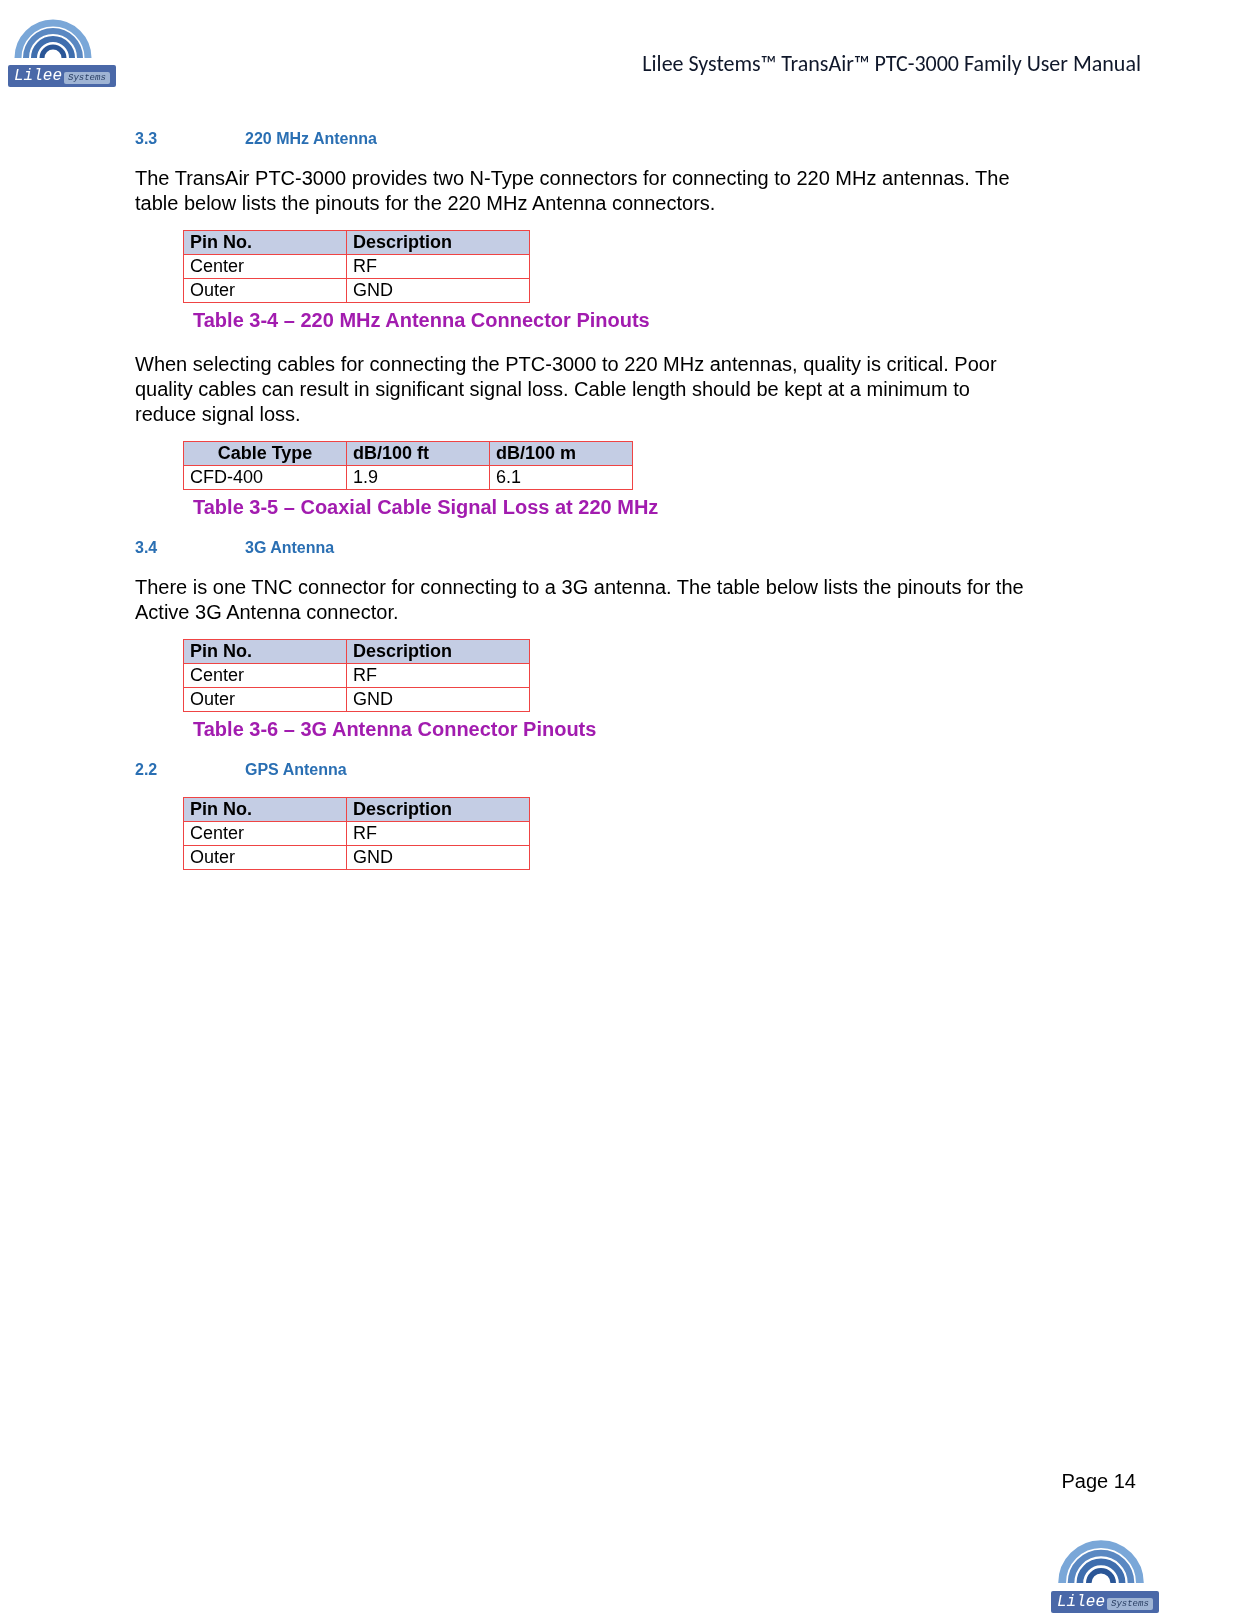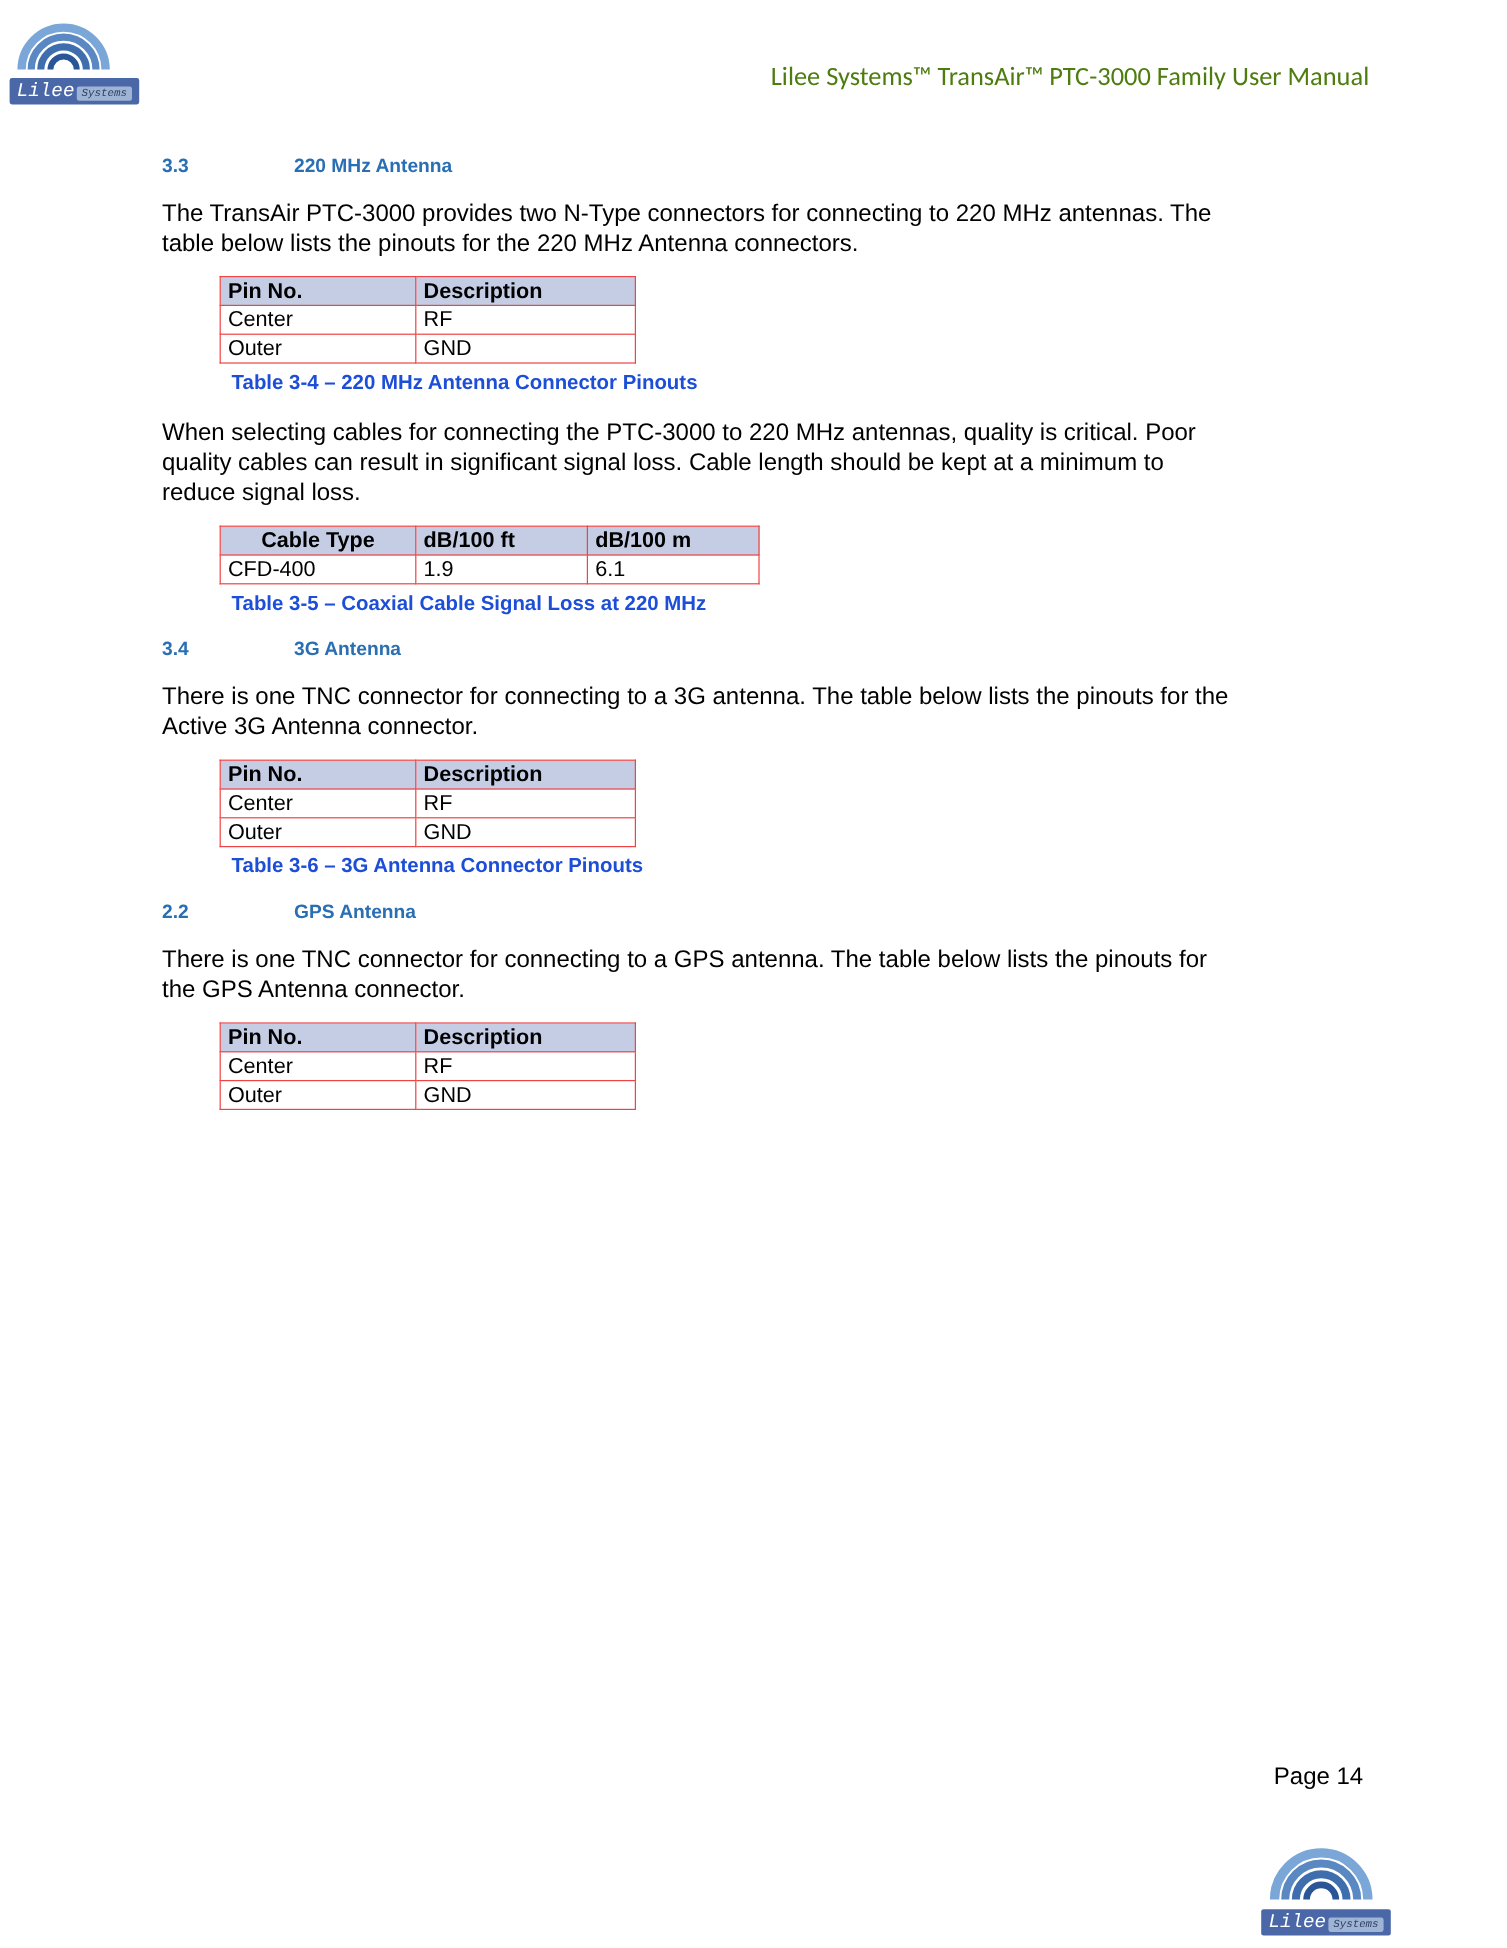--- a/index.html
+++ b/index.html
@@ -14,21 +14,21 @@
     width: 1256px;
     height: 1623px;
     box-sizing: border-box;
   }
   .header-title {
     position: absolute;
     top: 50px;
     right: 115px;
     font-family: Calibri, Arial, sans-serif;
     font-size: 22px;
-    color: #4d7c0f;
+    color: #0f172a;
   }
   .logo-top {
     position: absolute;
     top: 8px;
     left: 8px;
     width: 90px;
   }
   .logo-bottom {
     position: absolute;
     bottom: 10px;
@@ -95,23 +95,23 @@
     padding: 1px 6px;
     text-align: left;
     vertical-align: middle;
     background: #fff;
   }
   table.data th {
     background: #c4cde4;
     font-weight: bold;
   }
   .table-caption {
-    color: #1d4ed8;
+    color: #a21caf;
     font-weight: bold;
-    font-size: 17px;
+    font-size: 20px;
     margin-left: 58px;
     margin-bottom: 20px;
   }
   .t2col .c1 { width: 150px; }
   .t2col .c2 { width: 170px; }
   .t3col .c1 { width: 150px; text-align: center; }
   .t3col .c2 { width: 130px; }
   .t3col .c3 { width: 130px; }
   .page-number {
     position: absolute;
@@ -207,21 +207,20 @@
           <td>GND</td>
         </tr>
       </tbody>
         </table>
     </div>
     <div class="table-caption">Table 3-6  – 3G Antenna Connector Pinouts</div>
 
     <div class="section-heading">
       <span class="num">2.2</span><span>GPS Antenna</span>
     </div>
-    <div class="body-text">There is one TNC connector for connecting to a GPS antenna. The table below lists the pinouts for the GPS Antenna connector.</div>
 
     <div class="tbl-wrap">
       <table class="data t2col">
         <tbody>
             <tr>
           <th class="c1">Pin No.</th>
           <th class="c2">Description</th>
         </tr>
         <tr>
           <td>Center</td>

